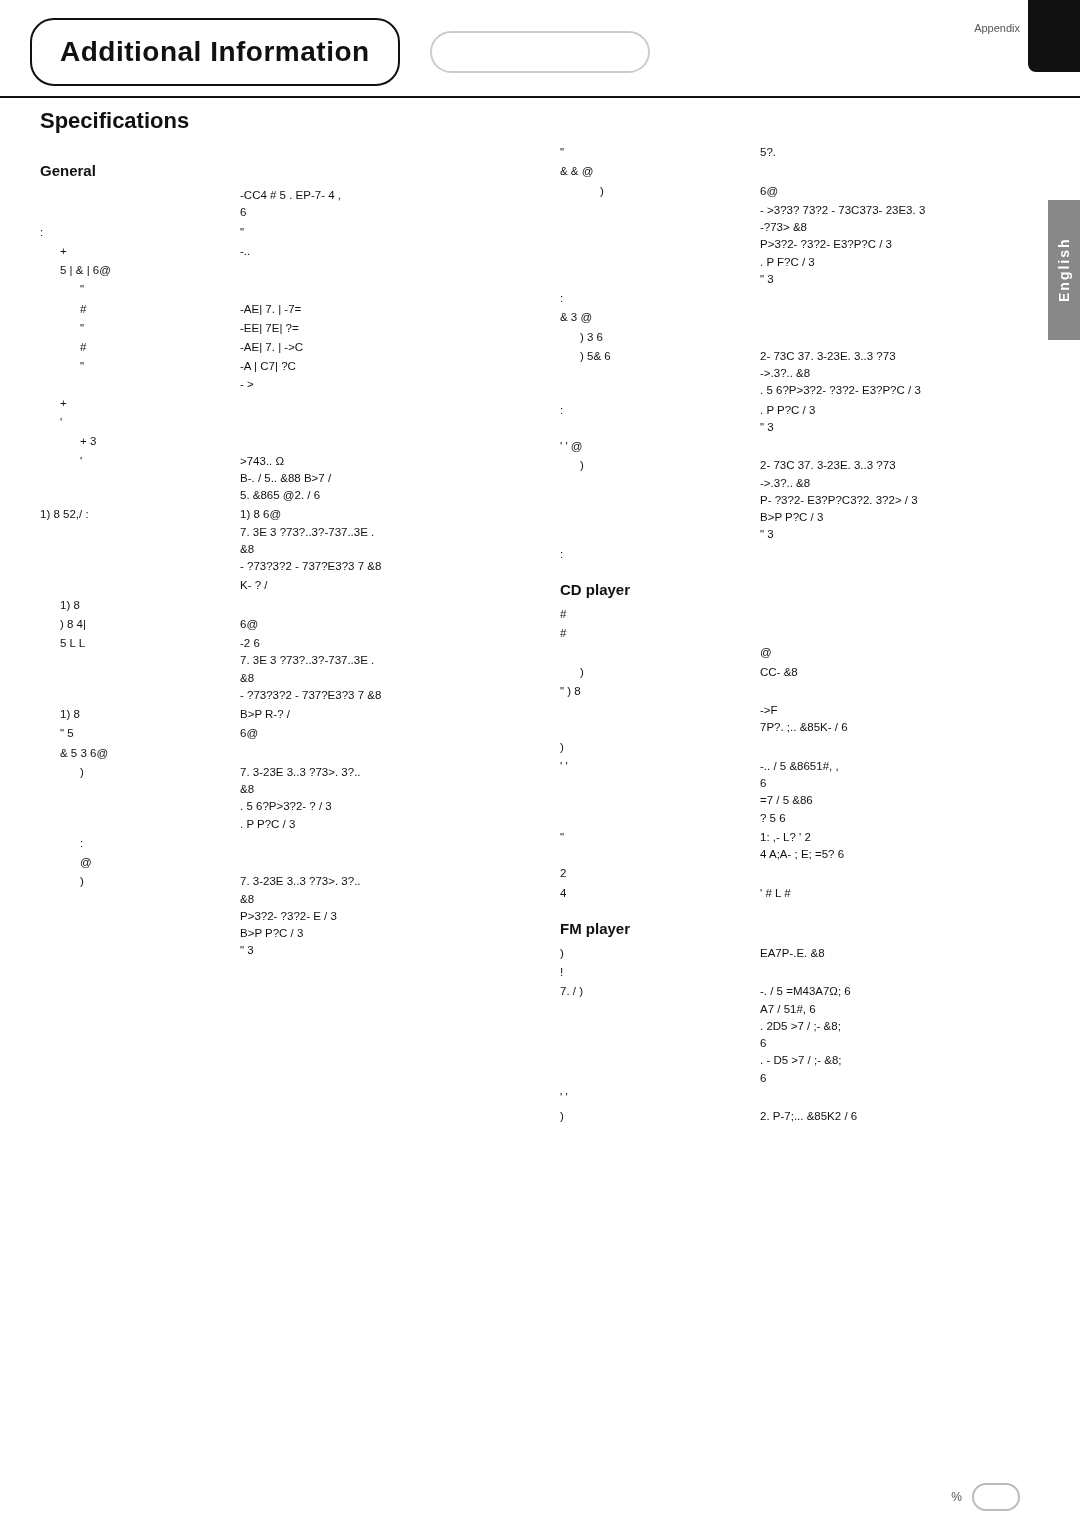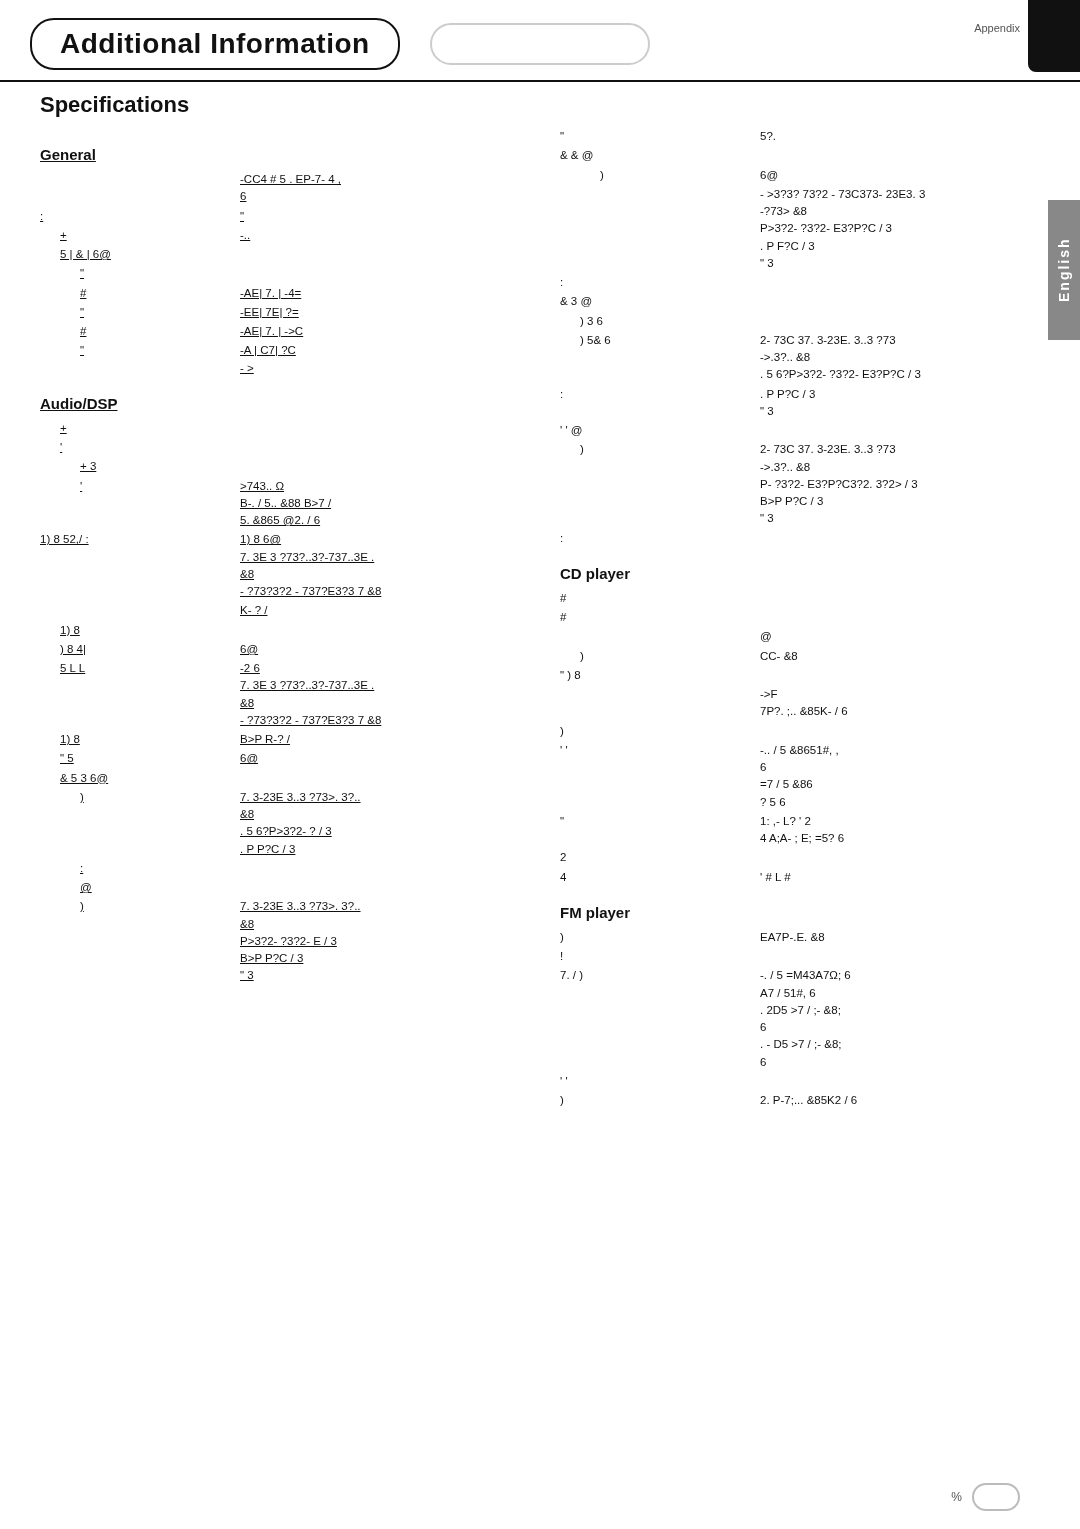--- a/index.html
+++ b/index.html
@@ -18,21 +18,21 @@
     .header {
       display: flex;
       align-items: center;
       padding: 18px 30px 10px 30px;
       border-bottom: none;
       position: relative;
     }
     .header-title-box {
       border: 2.5px solid #111;
       border-radius: 24px;
-      padding: 8px 28px;
+      padding: 16px 28px;
       display: inline-block;
     }
     .header-title {
       font-size: 28px;
       font-weight: 900;
       letter-spacing: 0.5px;
     }
     .header-right-oval {
       margin-left: 30px;
       border: 2px solid #ccc;
@@ -126,21 +126,20 @@
     }
 
     
     .specs-columns {
       display: flex;
       gap: 30px;
       margin-top: 10px;
     }
     .specs-left {
       flex: 0 0 490px;
-      text-decoration: underline;
     }
     .specs-right {
       flex: 1;
     }
 
     .spec-entry {
       display: flex;
       margin-bottom: 2px;
       font-size: 11.5px;
       line-height: 1.5;
@@ -194,36 +193,35 @@
       <div class="spec-entry">
         <div class="se-label indent1">5  |  &amp; |    6@</div>
         <div class="se-value"></div>
       </div>
       <div class="spec-entry">
         <div class="se-label indent2">"</div>
         <div class="se-value"></div>
       </div>
       <div class="spec-entry">
         <div class="se-label indent2">#</div>
-        <div class="se-value">-AE|  7. |  -4=</div>
+        <div class="se-value">-AE|  7. |  -7=</div>
       </div>
       <div class="spec-entry">
         <div class="se-label indent2">"</div>
         <div class="se-value">-EE|  7E|  ?=</div>
       </div>
       <div class="spec-entry">
         <div class="se-label indent2">#</div>
         <div class="se-value">-AE|  7. |  -&gt;C</div>
       </div>
       <div class="spec-entry">
         <div class="se-label indent2">"</div>
         <div class="se-value">-A  |  C7|  ?C<br>- &gt;</div>
       </div>
 
-      <div class="subsection-title">Audio/DSP</div>
 
       <div class="spec-entry">
         <div class="se-label indent1">+</div>
       </div>
       <div class="spec-entry">
         <div class="se-label indent1">'</div>
         <div class="se-value"></div>
       </div>
       <div class="spec-entry">
         <div class="se-label indent2">+        3</div>

